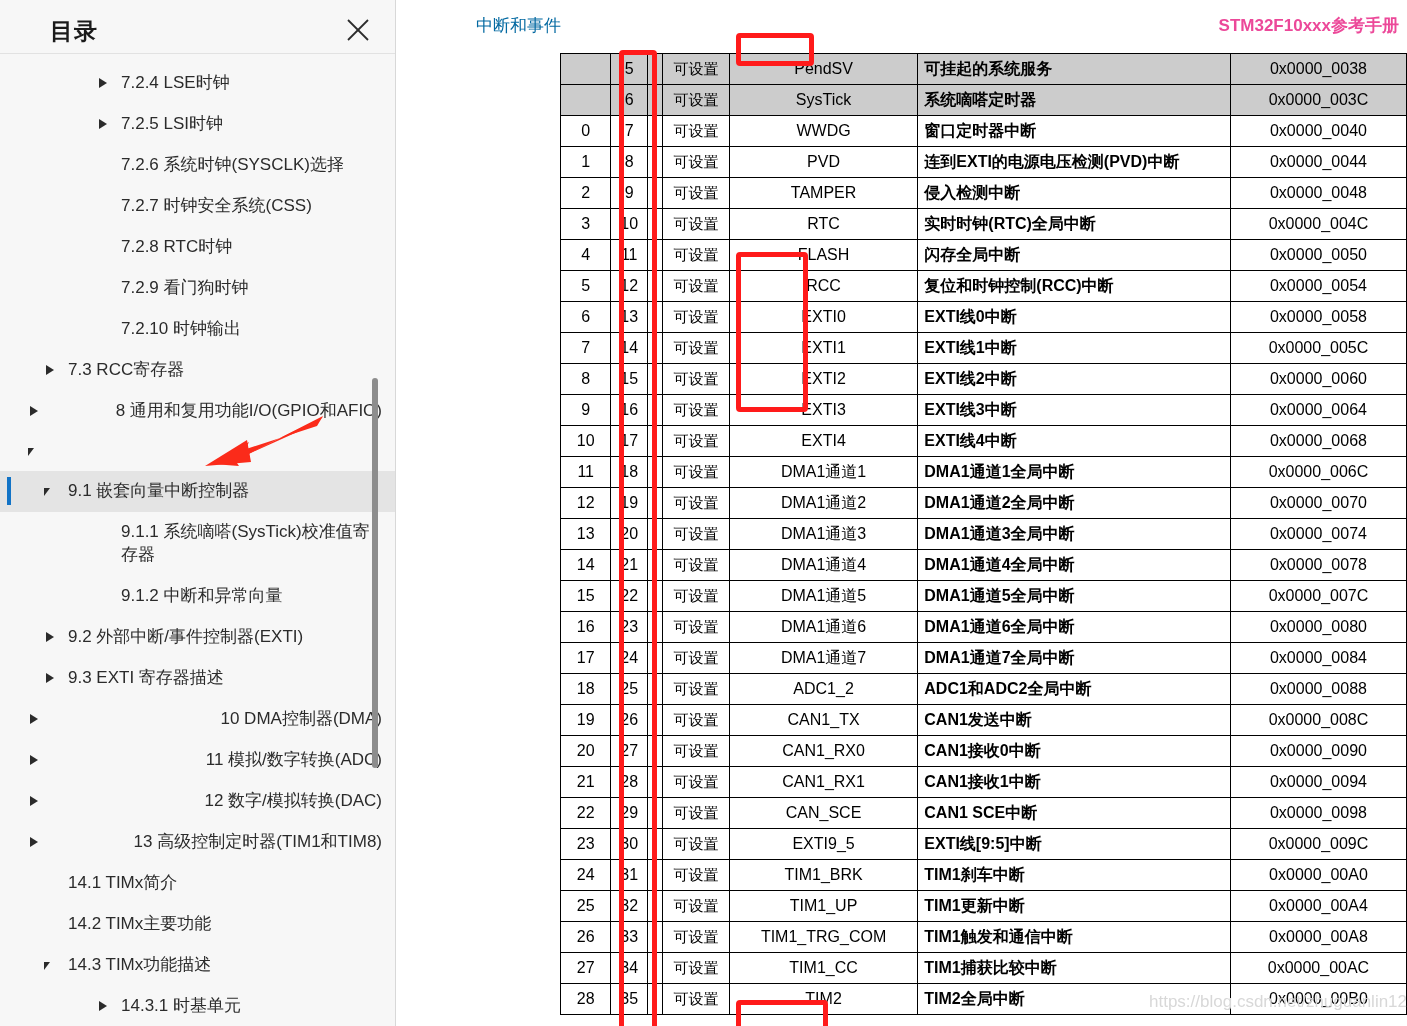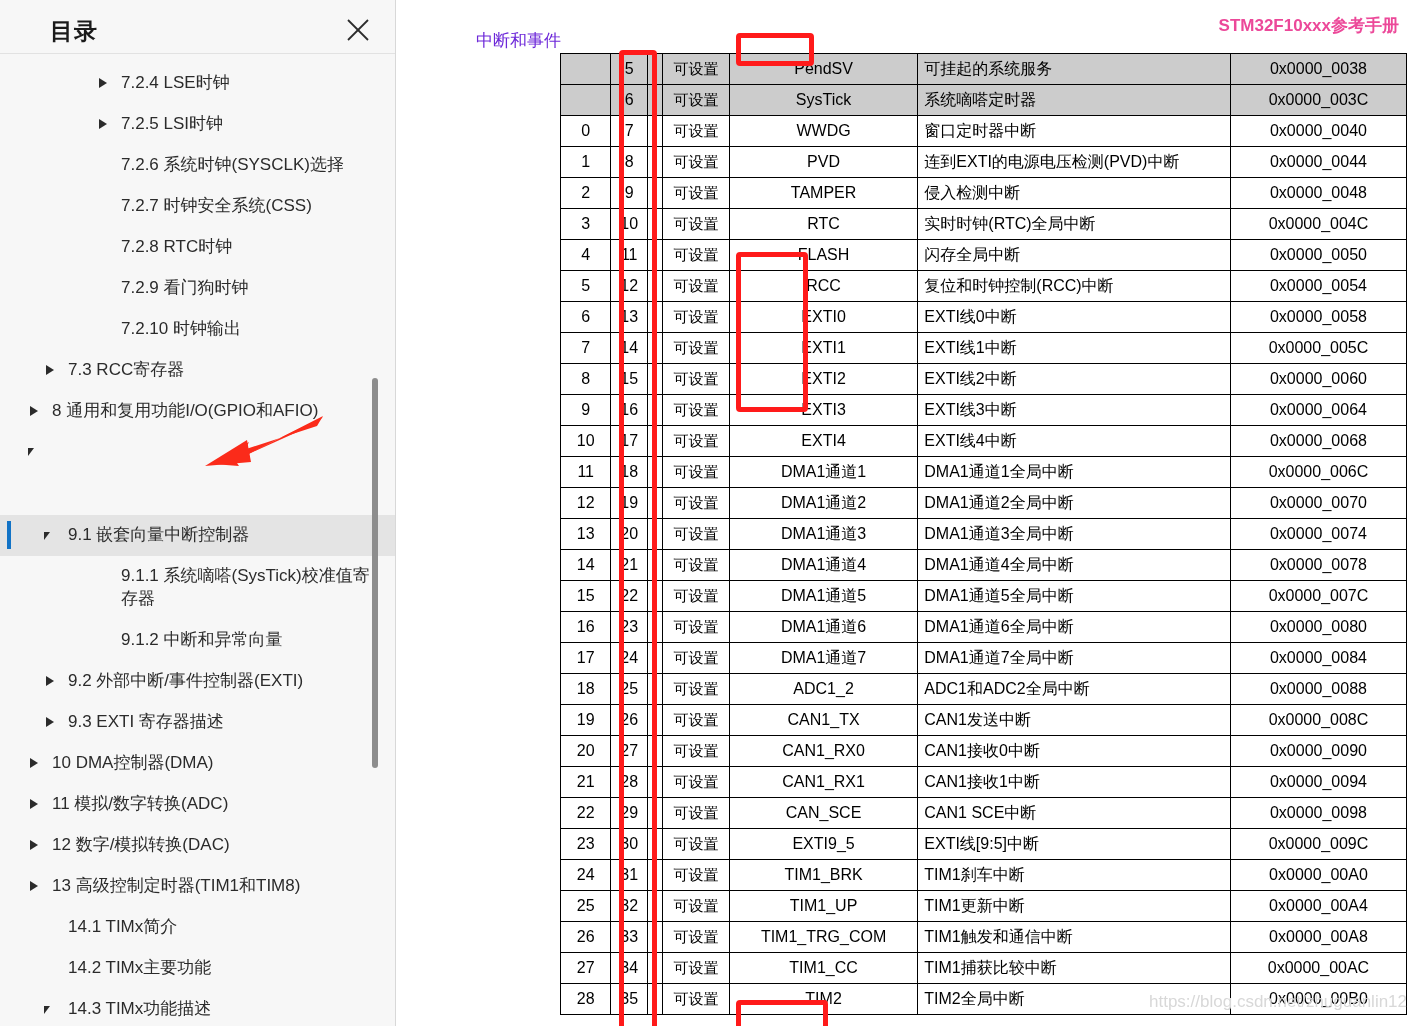--- a/index.html
+++ b/index.html
@@ -48,21 +48,20 @@
     align-items: flex-start;
     min-height: 40px;
     padding: 9px 14px 9px 0;
     font-size: 17px;
     color: #2b2b2b;
     line-height: 1.35;
     cursor: pointer;
   }
   .toc-item.selected {
     background: #e4e4e4;
-    margin-top: 44px;
   }
   .toc-item.selected::before {
     content: "";
     position: absolute; left: 7px; top: 6px;
     width: 4px; height: 28px;
     background: #1273c6;
   }
   .tw {
     flex: 0 0 auto;
     width: 14px; height: 14px;
@@ -79,21 +78,21 @@
   .tw.expanded::after {
     content: "";
     position: absolute; left: 0px; top: 3px;
     border-top: 8px solid #2b2b2b;
     border-right: 6px solid transparent;
   }
   .tw.none::after { content: none; }
   .toc-label { flex: 1 1 auto; padding-left: 10px; }
 
   
-  .lvl1 { padding-left: 28px; }
+  .lvl1 { padding-left: 28px; text-align: right; }
   .lvl2 { padding-left: 44px; }
   .lvl3 { padding-left: 97px; }
 
   #toc-scrollbar-track {
     position: absolute; right: 8px; top: 63px;
     width: 9px; height: 963px;
     background: transparent;
   }
   #toc-scrollbar-thumb {
     position: absolute; right: 9px;
@@ -108,23 +107,22 @@
     width: 1010px; height: 1026px;
     background: #ffffff;
     overflow: hidden;
   }
   #doc-header {
     position: absolute; top: 14px; left: 0; width: 1010px;
     height: 30px;
   }
   #doc-header-left {
     position: absolute; left: 79px; top: 0;
-    font-size: 17px; color: #6d28d9;
+    font-size: 17px; color: #0369a1;
     font-family: "Liberation Serif", "DejaVu Serif", serif;
-    margin-top: 15px;
   }
   #doc-header-right {
     position: absolute; right: 8px; top: 0;
     font-size: 17px; color: #ec4899; font-weight: bold;
     font-family: "Liberation Sans", sans-serif;
   }
 
   
   #vector-table {
     position: absolute;
@@ -141,21 +139,21 @@
     padding: 0 6px;
     white-space: nowrap;
     overflow: hidden;
     vertical-align: middle;
   }
   .c-prio     { width: 58px; text-align: center; }
   .c-pos      { width: 39px; text-align: center; }
   .c-gap      { width: 16px; padding: 0; }
   .c-type     { width: 70px; text-align: center; font-size: 15px; }
   .c-name     { width: 208px; text-align: center; padding-left: 9px; }
-  .c-desc     { width: 330px; text-align: left; padding-left: 9px; }
+  .c-desc     { width: 330px; text-align: left; padding-left: 9px; font-weight: bold; }
   .c-addr     { width: 200px; text-align: center; }
   tr.shaded td { background: #cccccc; }
 
   
   .annot-box {
     position: absolute;
     border: 5px solid #ff1a1a;
     border-radius: 4px;
     pointer-events: none;
   }

